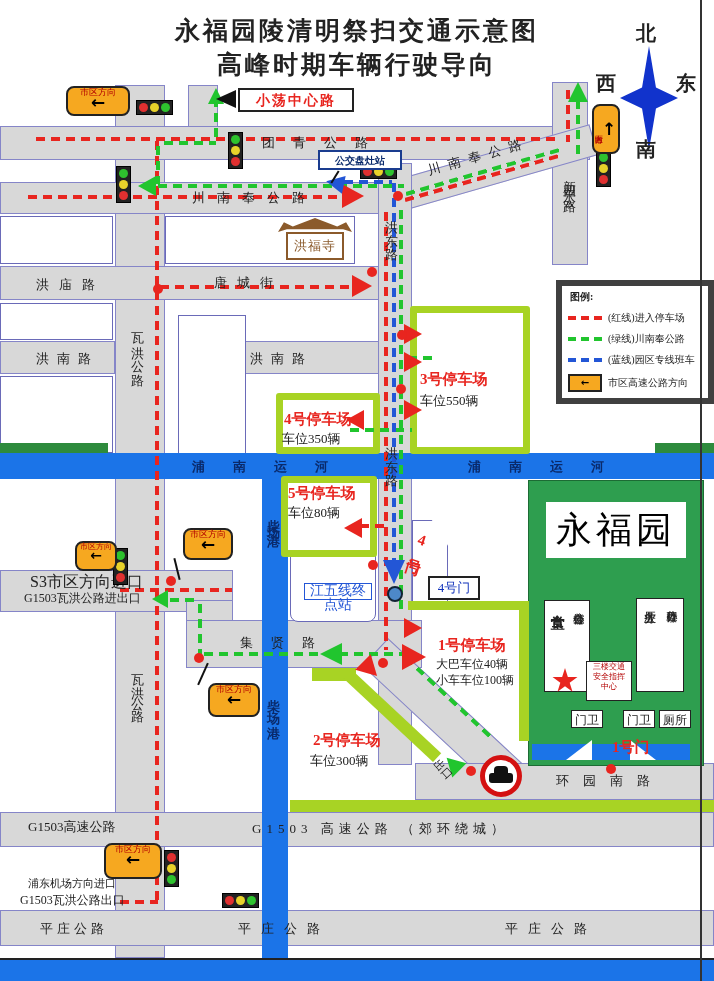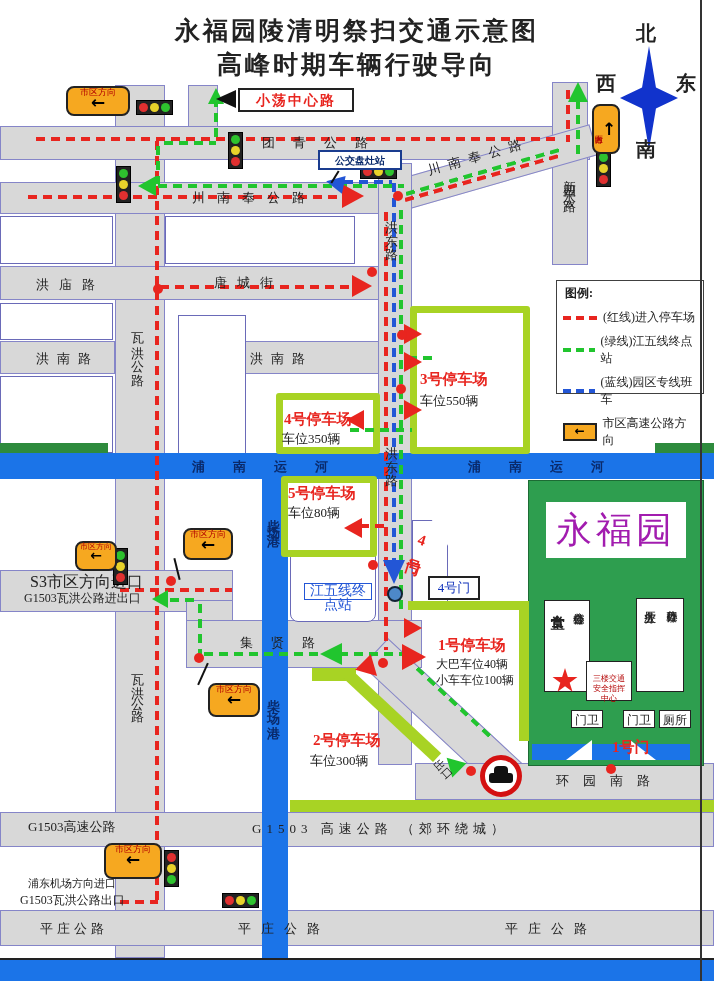--- a/index.html
+++ b/index.html
@@ -78,33 +78,33 @@
   <div class="pkarea" style="left:276px;top:393px;width:104px;height:61px;"></div>
   <div class="pkarea" style="left:281px;top:476px;width:96px;height:81px;"></div>
   <div class="pkstrip" style="left:408px;top:601px;width:116px;height:9px;"></div>
   <div class="pkstrip" style="left:519px;top:601px;width:10px;height:140px;"></div>
   <div class="pkstrip" style="left:312px;top:668px;width:44px;height:13px;"></div>
   <div class="pkstrip" style="left:352px;top:670px;width:122px;height:12px;transform:rotate(43deg);transform-origin:left top;"></div>
   <div class="pkstrip" style="left:290px;top:800px;width:424px;height:12px;"></div>
 
   <div class="abs" style="left:528px;top:480px;width:174px;height:284px;background:#2e9e4f;border:1px solid #1c6b34;z-index:2;"></div>
   <div class="abs" style="left:546px;top:502px;width:140px;height:56px;background:#fff;z-index:4;display:flex;align-items:center;justify-content:center;">
-    <span style="color:#a21caf;font-size:36px;letter-spacing:4px;">永福园</span>
+    <span style="color:#000000;font-size:36px;letter-spacing:4px;">永福园</span>
   </div>
   <div class="abs" style="left:544px;top:600px;width:46px;height:92px;background:#fff;border:1px solid #222;z-index:4;display:flex;justify-content:space-around;padding:3px 1px;box-sizing:border-box;">
     <span class="vtext" style="font-size:14px;font-weight:bold;">食堂</span>
     <span class="vtext" style="font-size:11px;">综合办公楼</span>
   </div>
   <div class="abs" style="left:636px;top:598px;width:48px;height:94px;background:#fff;border:1px solid #222;z-index:4;display:flex;justify-content:space-around;padding:3px 1px;box-sizing:border-box;">
     <span class="vtext" style="font-size:12px;">业务大厅</span>
     <span class="vtext" style="font-size:11px;">行政办公楼</span>
   </div>
   <div class="abs" style="left:552px;top:668px;width:26px;height:26px;background:#e8251f;z-index:5;
               clip-path:polygon(50% 0%,61% 35%,98% 35%,68% 57%,79% 91%,50% 70%,21% 91%,32% 57%,2% 35%,39% 35%);"></div>
-  <div class="callout" style="left:586px;top:661px;width:46px;height:40px;border:1px solid #222;font-size:8px;line-height:1.25;color:#b30000;padding-top:12px;">
+  <div class="callout" style="left:586px;top:661px;width:46px;height:40px;border:1px solid #222;font-size:8px;line-height:1.25;color:#b30000;padding-top:0;">
     <div>三楼交通</div>
     <div>安全指挥</div>
     <div>中心</div>
   </div>
   <div class="callout" style="left:571px;top:710px;width:32px;height:18px;border:1px solid #222;font-size:12px;line-height:18px;">门卫</div>
   <div class="callout" style="left:623px;top:710px;width:32px;height:18px;border:1px solid #222;font-size:12px;line-height:18px;">门卫</div>
   <div class="callout" style="left:659px;top:710px;width:32px;height:18px;border:1px solid #222;font-size:12px;line-height:18px;">厕所</div>
   <div class="canal" style="left:532px;top:744px;width:158px;height:16px;z-index:3;"></div>
   <div class="abs" style="left:566px;top:740px;width:26px;height:20px;background:#fff;z-index:4;clip-path:polygon(100% 0,100% 100%,0 100%);"></div>
   <div class="abs" style="left:630px;top:740px;width:26px;height:20px;background:#fff;z-index:4;clip-path:polygon(0 0,100% 100%,0 100%);"></div>
@@ -249,20 +249,26 @@
     <span class="navy">公交盘灶站</span>
   </div>
   <div class="callout" style="left:304px;top:583px;width:68px;height:17px;border:1.5px solid #2356d6;font-size:14px;line-height:14px;">
     <span style="color:#2356d6;">江五线终点站</span>
   </div>
   <div class="gatebox" style="left:428px;top:576px;width:48px;height:20px;font-size:13px;line-height:19px;">
     <span style="color:#1133bb;">4号门</span>
   </div>
   <div class="lbl red vtext" style="left:412px;top:532px;font-size:15px;transform:rotate(18deg);z-index:8;">4号门</div>
 
+  <div class="abs" style="left:278px;top:218px;width:74px;height:44px;z-index:7;">
+    <div style="width:74px;height:14px;background:#8b5a2b;clip-path:polygon(0 100%,8% 30%,20% 60%,50% 0,80% 60%,92% 30%,100% 100%,88% 80%,12% 80%);"></div>
+    <div style="width:58px;height:28px;margin:0 auto;border:2px solid #8b5a2b;box-sizing:border-box;text-align:center;">
+      <span style="color:#8b5a2b;font-size:13px;line-height:24px;letter-spacing:1px;">洪福寺</span>
+    </div>
+  </div>
 
   <div class="lbl" style="left:262px;top:134px;letter-spacing:18px;">团青公路</div>
   <div class="lbl" style="left:192px;top:189px;letter-spacing:12px;">川南奉公路</div>
   <div class="lbl" style="left:428px;top:162px;letter-spacing:8px;transform:rotate(-16deg);transform-origin:left center;">川南奉公路</div>
   <div class="lbl vtext" style="left:560px;top:170px;letter-spacing:5px;">新四平公路</div>
   <div class="lbl" style="left:36px;top:276px;letter-spacing:10px;">洪庙路</div>
   <div class="lbl" style="left:214px;top:274px;letter-spacing:10px;">唐城街</div>
   <div class="lbl" style="left:36px;top:350px;letter-spacing:8px;">洪南路</div>
   <div class="lbl" style="left:250px;top:350px;letter-spacing:8px;">洪南路</div>
   <div class="lbl vtext" style="left:128px;top:322px;letter-spacing:14px;">瓦洪公路</div>
@@ -306,29 +312,29 @@
 
   <div class="abs" style="left:594px;top:18px;width:110px;height:150px;z-index:9;">
     <div style="position:absolute;left:26px;top:28px;width:58px;height:104px;background:#1133cc;
                 clip-path:polygon(50% 0%,62% 40%,100% 50%,62% 60%,50% 100%,38% 60%,0% 50%,38% 40%);"></div>
     <div class="lbl" style="left:42px;top:2px;font-size:20px;font-weight:bold;">北</div>
     <div class="lbl" style="left:2px;top:52px;font-size:20px;font-weight:bold;">西</div>
     <div class="lbl" style="left:82px;top:52px;font-size:20px;font-weight:bold;">东</div>
     <div class="lbl" style="left:42px;top:118px;font-size:20px;font-weight:bold;">南</div>
   </div>
 
-  <div class="abs" style="left:556px;top:280px;width:146px;height:112px;background:#fff;border:1px solid #404040;z-index:9;font-size:12px;">
+  <div class="abs" style="left:556px;top:280px;width:146px;height:112px;background:#fff;border:6px solid #404040;z-index:9;font-size:10px;">
     <div style="margin:4px 0 0 8px;font-weight:bold;">图例:</div>
     <div class="legend-row">
       <span class="legend-dash" style="--c:#e8251f;"></span>
       <span>(红线)进入停车场</span>
     </div>
     <div class="legend-row">
       <span class="legend-dash" style="--c:#21c52e;"></span>
-      <span>(绿线)江五线终点站</span>
+      <span>(绿线)川南奉公路</span>
     </div>
     <div class="legend-row">
       <span class="legend-dash" style="--c:#2356d6;"></span>
       <span>(蓝线)园区专线班车</span>
     </div>
     <div class="legend-row">
       <span style="display:inline-block;width:34px;height:18px;background:#f6a820;border:2px solid #222;box-sizing:border-box;
                    color:#000;font-weight:bold;text-align:center;line-height:13px;font-family:'DejaVu Sans',sans-serif;">←</span>
       <span>市区高速公路方向</span>
     </div>

